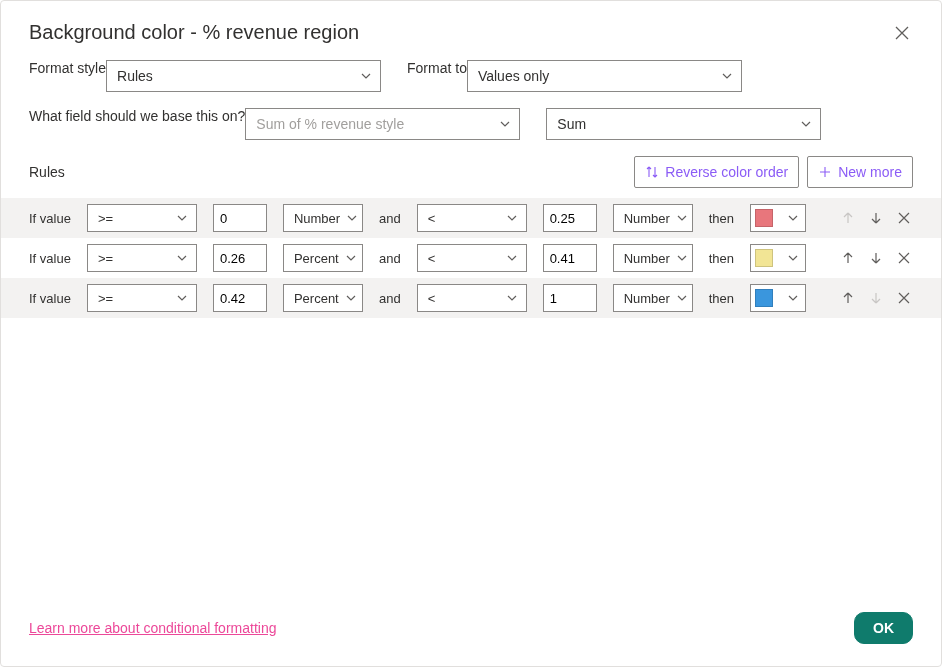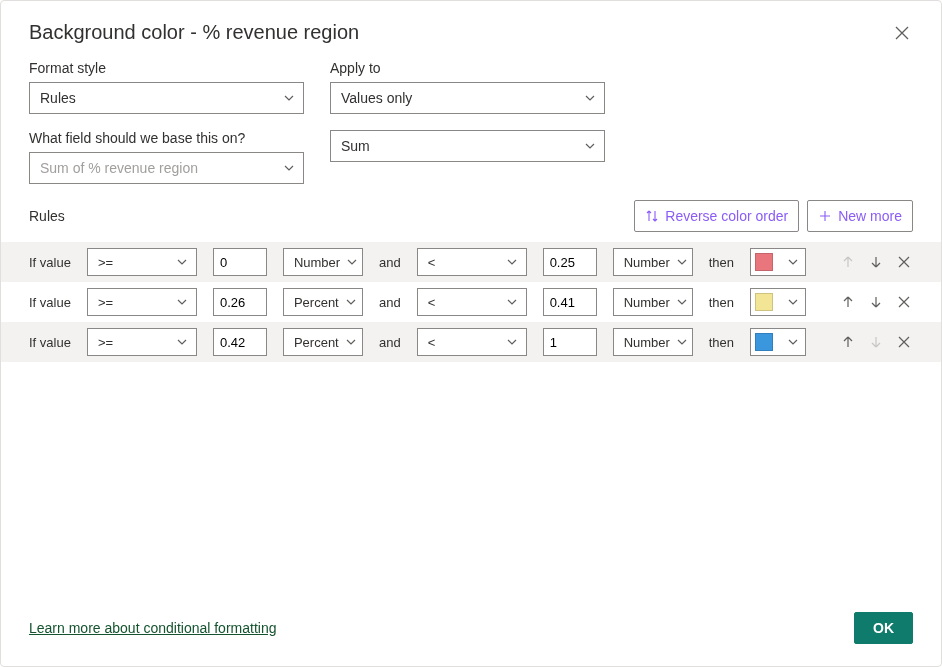--- a/index.html
+++ b/index.html
@@ -41,21 +41,21 @@
 .content {
   padding: 8px 28px 0 28px;
   flex: 1;
   overflow: auto;
 }
 .row {
   display: flex;
   gap: 26px;
   margin-bottom: 16px;
 }
-.field-group { display: flex; flex-direction: column; }
+.field-group { display: flex; flex-direction: row; }
 .field-label {
   font-size: 14px;
   color: #323130;
   margin-bottom: 6px;
 }
 .select {
   display: flex;
   align-items: center;
   justify-content: space-between;
   height: 32px;
@@ -135,31 +135,31 @@
 }
 .icon-btn.disabled { color: #c8c6c4; cursor: default; }
 .icon-btn svg { width: 14px; height: 14px; }
 .footer {
   display: flex;
   justify-content: space-between;
   align-items: center;
   padding: 16px 28px 22px 28px;
 }
 .learn-link {
-  color: #14532d;
+  color: #ec4899;
   text-decoration: underline;
   font-size: 14px;
   cursor: pointer;
 }
 .footer-buttons { display: flex; gap: 10px; }
 .btn {
   height: 32px;
   padding: 0 18px;
   font-size: 14px;
-  border-radius: 2px;
+  border-radius: 10px;
   cursor: pointer;
   border: 1px solid #8a8886;
   background: #fff;
 }
 .btn.primary {
   background: #0f7b6c;
   border-color: #0f7b6c;
   color: #fff;
   font-weight: 600;
 }
@@ -184,35 +184,35 @@
       <div class="field-group">
         <label class="field-label">Format style</label>
         <div class="select w-275">
           <span>Rules</span>
           <svg class="chevron" viewBox="0 0 12 12">
               <path d="M2 4 L6 8 L10 4" stroke="#605e5c" stroke-width="1.2" fill="none"></path>
             </svg>
         </div>
       </div>
       <div class="field-group">
-        <label class="field-label">Apply to</label>
+        <label class="field-label">Format to</label>
         <div class="select w-275">
           <span>Values only</span>
           <svg class="chevron" viewBox="0 0 12 12">
               <path d="M2 4 L6 8 L10 4" stroke="#605e5c" stroke-width="1.2" fill="none"></path>
             </svg>
         </div>
       </div>
     </div>
 
     <div class="row" style="">
       <div class="field-group">
         <label class="field-label">What field should we base this on?</label>
         <div class="select w-275 disabled">
-          <span>Sum of % revenue region</span>
+          <span>Sum of % revenue style</span>
           <svg class="chevron" viewBox="0 0 12 12">
               <path d="M2 4 L6 8 L10 4" stroke="#605e5c" stroke-width="1.2" fill="none"></path>
             </svg>
         </div>
       </div>
       <div class="field-group">
         <div class="select w-275">
           <span>Sum</span>
           <svg class="chevron" viewBox="0 0 12 12">
               <path d="M2 4 L6 8 L10 4" stroke="#605e5c" stroke-width="1.2" fill="none"></path>

